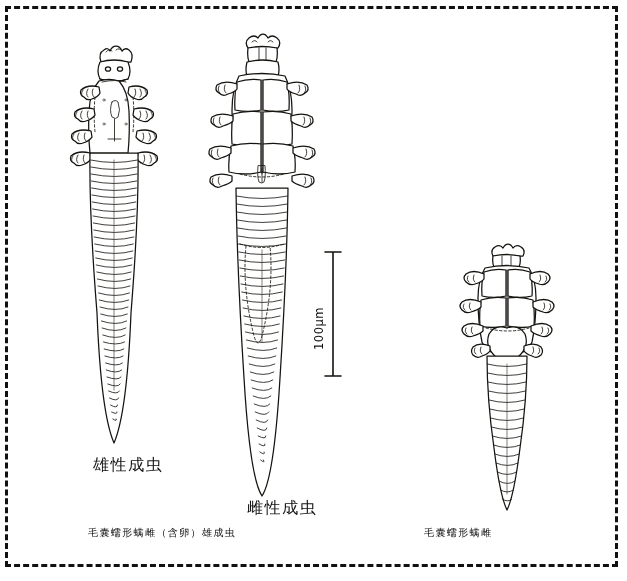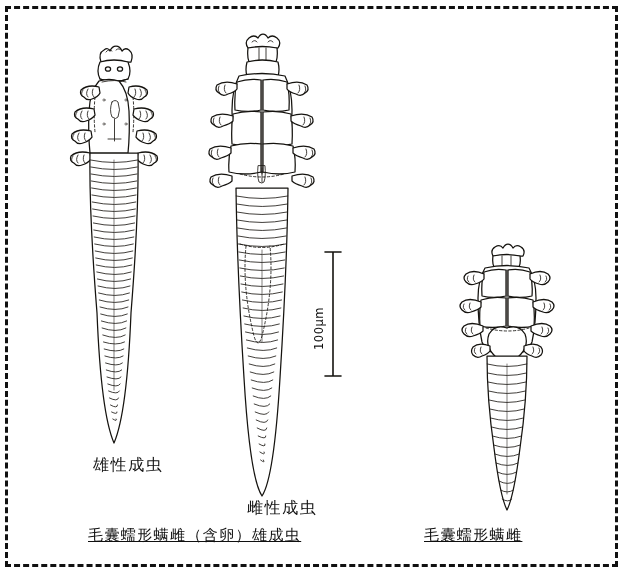--- a/index.html
+++ b/index.html
@@ -15,21 +15,21 @@
   svg{display:block;overflow:visible;}
   .ln{fill:none;stroke:#15130f;stroke-width:1.25;stroke-linejoin:round;stroke-linecap:round;}
   .ln-thin{fill:none;stroke:#201c18;stroke-width:0.85;stroke-linecap:round;}
   .ln-hair{fill:none;stroke:#2a2622;stroke-width:0.6;stroke-linecap:round;}
   .dash{fill:none;stroke:#15130f;stroke-width:0.85;stroke-dasharray:2.4 2.2;stroke-linecap:round;}
   .fillw{fill:#ffffff;}
 
   .caption{position:absolute;color:#101010;white-space:nowrap;
            font-family:"DejaVu Sans","Liberation Sans",sans-serif;}
   .cap-sub{font-size:16px;letter-spacing:1.6px;}
-  .cap-main{font-size:15px;letter-spacing:1.4px;text-decoration:underline;}
+  .cap-main{font-size:10px;letter-spacing:1.4px;}
 
   #scalebar{position:absolute;}
   #scale-label{position:absolute;font-size:11.5px;color:#101010;
      transform:rotate(-90deg);transform-origin:left top;letter-spacing:0.5px;
      white-space:nowrap;}
 </style>
 </head>
 <body>
 
 <div id="page">

